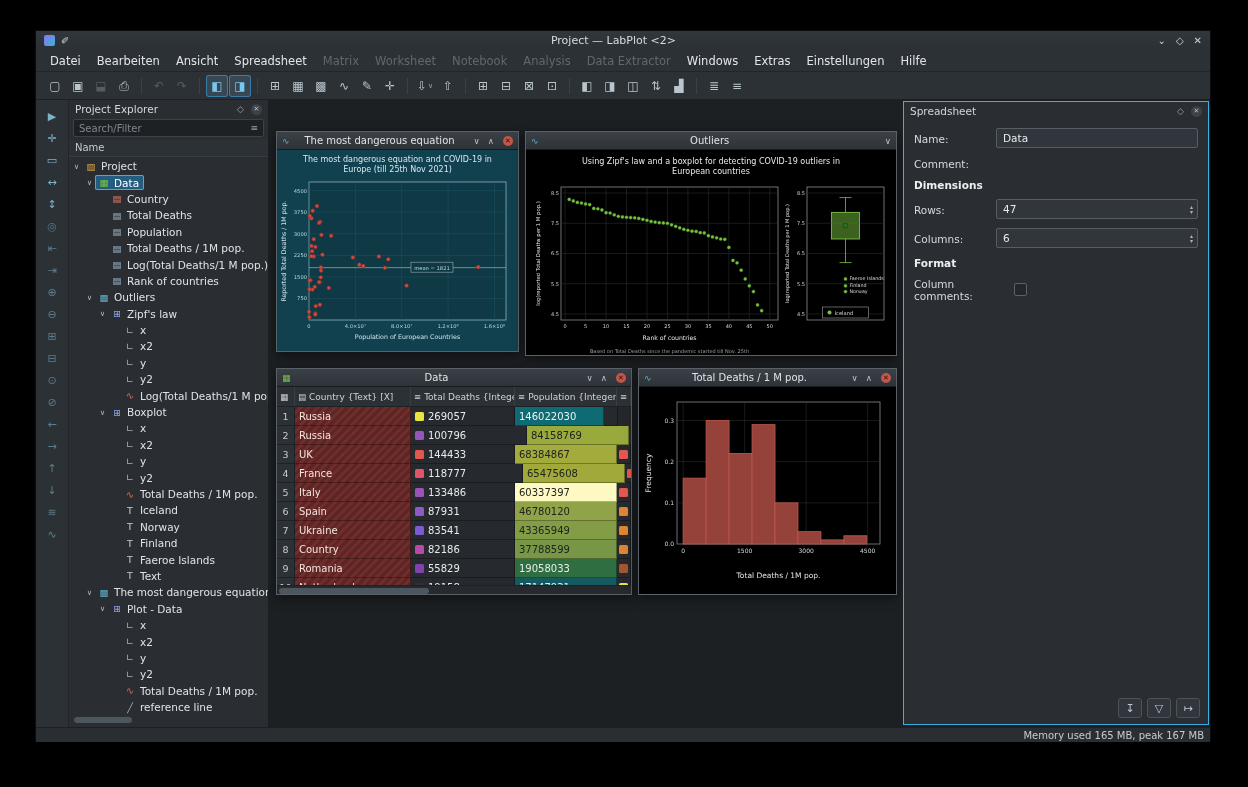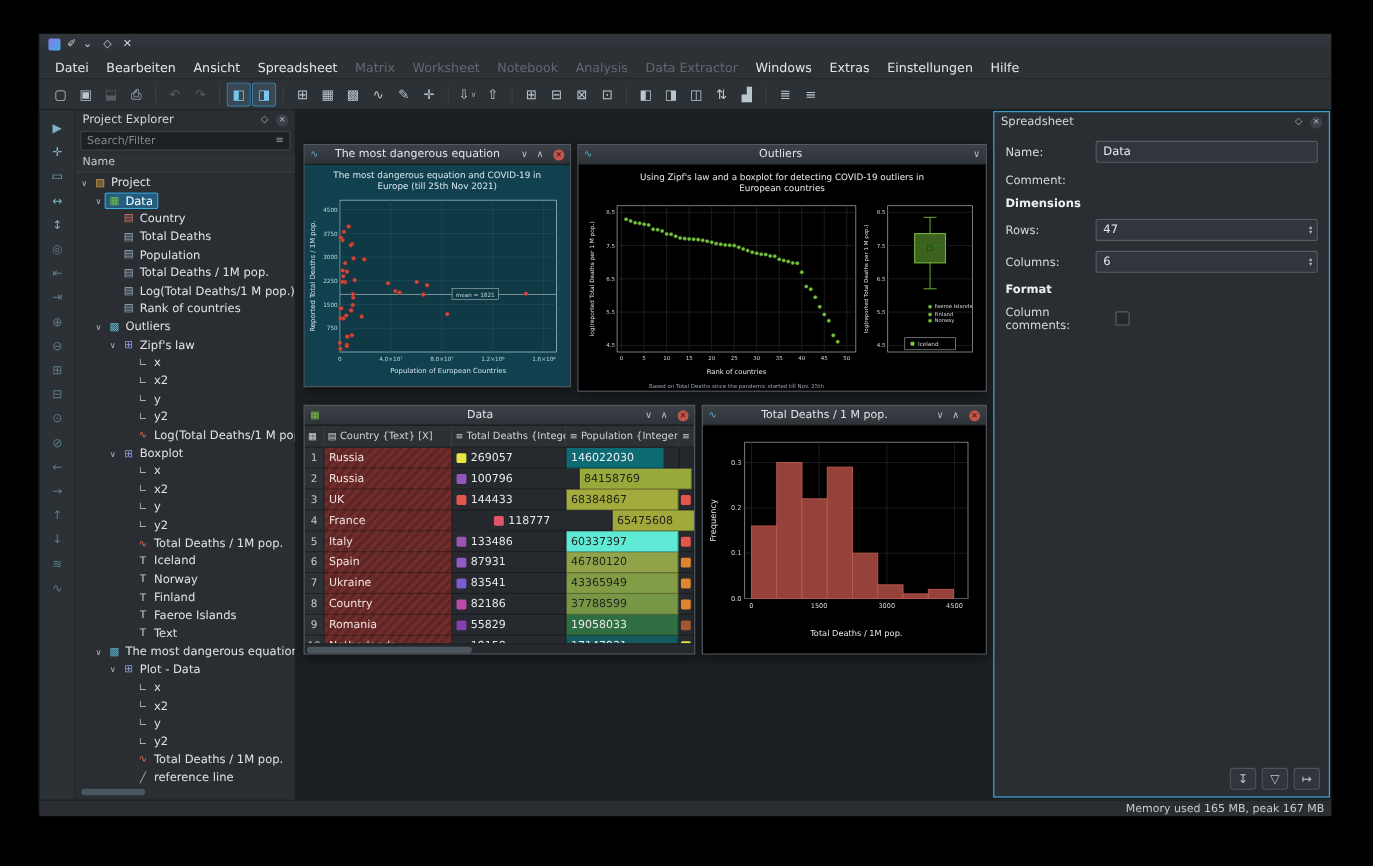--- a/index.html
+++ b/index.html
@@ -86,20 +86,21 @@
 .statusbar{height:15px;background:#2a2e33;border-top:1px solid #1d2023;display:flex;align-items:center;font-size:10px;color:#c6cbd0;padding:0 6px}
 </style>
 </head>
 <body>
 
 <div class="app">
 
   <div class="titlebar">
     <span class="appicon"></span>
     <span class="pin">✐</span>
+    <span class="tb-title">Project — LabPlot &lt;2&gt;</span>
     <span class="winctl">
       <span>⌄</span>
       <span>◇</span>
       <span>✕</span>
     </span>
   </div>
 
   <div class="menubar" id="menubar">
       <span class="menu-item">Datei</span>
       <span class="menu-item">Bearbeiten</span>
@@ -716,37 +717,37 @@
                   <span>144433</span>
                 </div>
                 <div class="cell" style="width: 102px; background: rgb(163, 171, 61); color: rgb(32, 36, 31);">68384867</div>
                 <div class="cell extra" style="width: 14px;">
                   <span class="chip" style="background: rgb(226, 87, 79);"></span>
                 </div>
               </div>
               <div class="srow">
                 <div class="cell num" style="width: 18px;">4</div>
                 <div class="cell country" style="width: 116px;">France</div>
-                <div class="cell deaths" style="width: 112px; margin-left: 34px;">
+                <div class="cell deaths" style="width: 112px;">
                   <span class="chip" style="background: rgb(226, 85, 105);"></span>
                   <span>118777</span>
                 </div>
                 <div class="cell" style="width: 102px; background: rgb(160, 169, 58); color: rgb(32, 36, 31);">65475608</div>
                 <div class="cell extra" style="width: 14px;">
                   <span class="chip" style="background: rgb(226, 87, 79);"></span>
                 </div>
               </div>
               <div class="srow">
                 <div class="cell num" style="width: 18px;">5</div>
                 <div class="cell country" style="width: 116px;">Italy</div>
                 <div class="cell deaths" style="width: 104px;">
                   <span class="chip" style="background: rgb(154, 85, 180);"></span>
                   <span>133486</span>
                 </div>
-                <div class="cell" style="width: 102px; background: #5eead4; color: rgb(32, 36, 31);">60337397</div>
+                <div class="cell" style="width: 102px; background: #fef9c3; color: rgb(32, 36, 31);">60337397</div>
                 <div class="cell extra" style="width: 14px;">
                   <span class="chip" style="background: rgb(226, 87, 79);"></span>
                 </div>
               </div>
               <div class="srow">
                 <div class="cell num" style="width: 18px;">6</div>
                 <div class="cell country" style="width: 116px;">Spain</div>
                 <div class="cell deaths" style="width: 104px;">
                   <span class="chip" style="background: rgb(143, 90, 196);"></span>
                   <span>87931</span>

